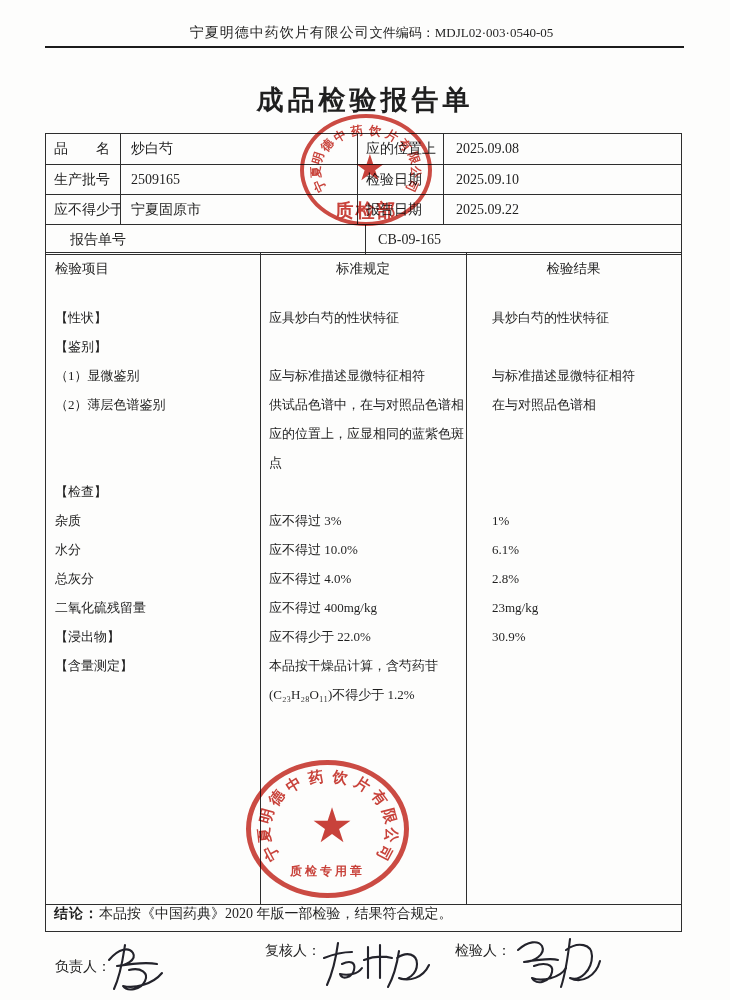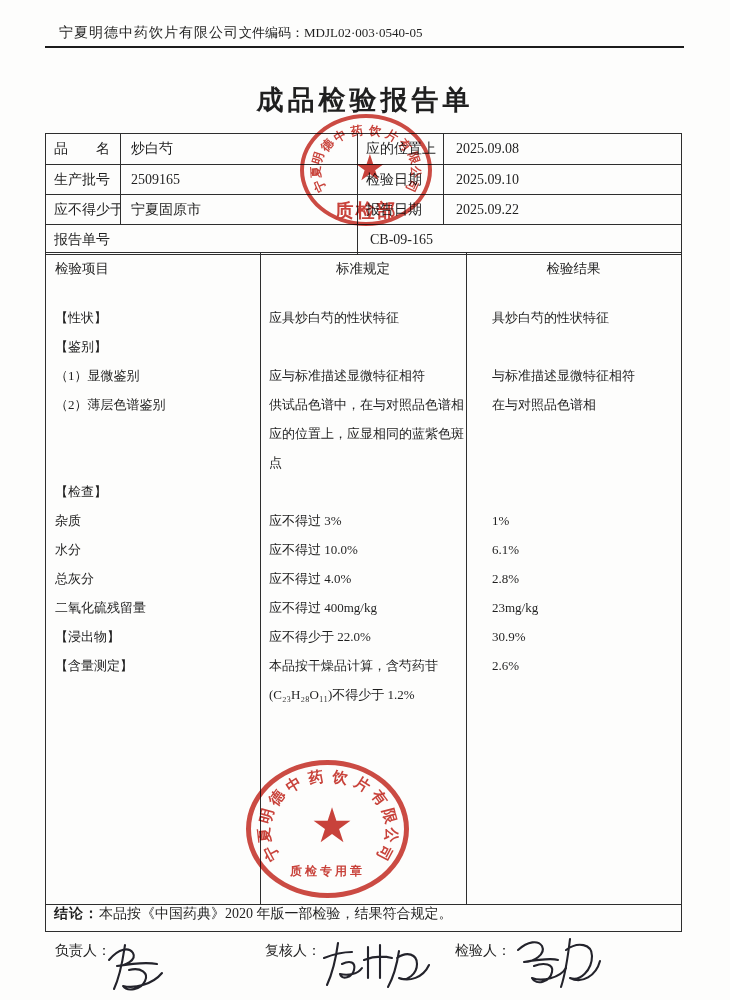--- a/index.html
+++ b/index.html
@@ -3,37 +3,37 @@
 <meta charset="utf-8">
 <style>
   html,body{margin:0;padding:0;}
   body{
     width:730px;height:1000px;position:relative;background:#fdfdfc;
     font-family:"Liberation Serif","DejaVu Serif",serif;color:#1f1f1f;
     overflow:hidden;
   }
   .abs{position:absolute;}
   
-  #hdr{left:45px;top:24px;width:639px;display:flex;justify-content:flex-start;font-size:14px;}
+  #hdr{left:45px;top:24px;width:639px;display:flex;justify-content:center;font-size:14px;}
   #hdr .co{padding-left:14px;letter-spacing:1px;}
   #hdr .code{font-size:13px;}
   #rule{left:45px;top:46px;width:639px;height:2px;background:#1c1c1c;}
   
   #title{left:0;top:82px;width:730px;text-align:center;font-size:27px;font-weight:bold;letter-spacing:4px;}
   
   #itable{left:45px;top:133px;width:637px;border:1px solid #2e2e2e;box-sizing:border-box;font-size:14px;background:transparent;}
   .irow{display:flex;height:30px;box-sizing:border-box;border-top:1px solid #2e2e2e;}
   .irow:first-child{border-top:none;}
   .icell{box-sizing:border-box;border-right:1px solid #2e2e2e;display:flex;align-items:center;padding-left:8px;white-space:nowrap;overflow:hidden;}
   .icell:last-child{border-right:none;}
   .il1{width:75px;}
   .iv1{width:237px;padding-left:10px;}
   .il2{width:86px;}
   .iv2{width:237px;padding-left:12px;}
-  .iwideL{width:312px;}
+  .iwideL{width:312px;margin-left:16px;}
   .iwideR{width:323px;padding-left:12px;}
   
   #mtable{left:45px;top:252px;width:637px;height:680px;border:1px solid #2e2e2e;box-sizing:border-box;display:flex;flex-direction:column;font-size:13px;}
   .vline{position:absolute;top:0;width:1px;background:#2e2e2e;}
   #vl1{left:214px;height:652px;}
   #vl2{left:420px;height:652px;}
   #thead{height:44px;display:flex;padding-top:7px;box-sizing:border-box;font-size:13.5px;}
   #thead .hc{text-underline-offset:3px;}
   #thead .h1{width:214px;padding-left:9px;box-sizing:border-box;}
   #thead .h2{width:206px;text-align:center;}
@@ -214,33 +214,30 @@
         </div>
       </div>
       <div class="trow">
         <div class="cell c1">
           <div class="ln">【含量测定】</div>
         </div>
         <div class="cell c2">
           <div class="ln">本品按干燥品计算，含芍药苷</div>
           <div class="ln">(C₂₃H₂₈O₁₁)不得少于 1.2%</div>
         </div>
-        <div class="cell c3">
-          <div class="ln">2.6%</div>
-        </div>
       </div>
     </div>
   <div id="tfoot">
     <b>结论：</b>
     <span>本品按《中国药典》2020 年版一部检验，结果符合规定。</span>
   </div>
 </div>
 
 <div class="abs" id="sigrow">
-  <span class="siglabel" style="left:55px;">负责人：</span>
+  <span class="siglabel" style="left:55px;margin-top:16px;">负责人：</span>
   <span class="siglabel" style="left:265px;">复核人：</span>
   <span class="siglabel" style="left:455px;">检验人：</span>
   <svg class="sig" style="left:95px;top:8px;" width="88" height="54" viewBox="0 0 88 54">
     <path d="M14,20 C24,8 34,7 38,13 C42,20 30,26 22,26 C34,24 52,22 62,24"></path>
     <path d="M30,5 C28,18 26,34 19,49"></path>
     <path d="M34,30 C46,27 54,33 50,41 C46,50 32,52 28,46 C40,49 58,44 67,33"></path>
   </svg>
   <svg class="sig" style="left:318px;top:2px;" width="115" height="58" viewBox="0 0 115 58">
     <path d="M6,24 C16,20 26,18 34,18 M20,9 C18,24 14,40 9,51"></path>
     <path d="M24,30 C32,26 38,28 36,36 C34,44 24,46 22,40 C30,42 40,40 44,34"></path>

